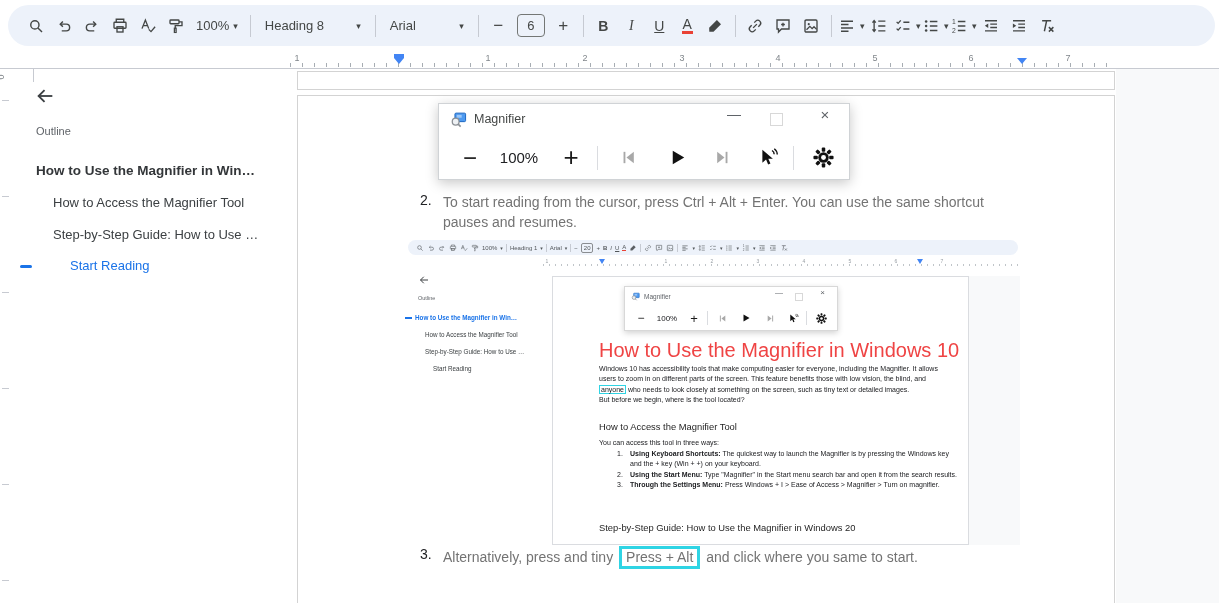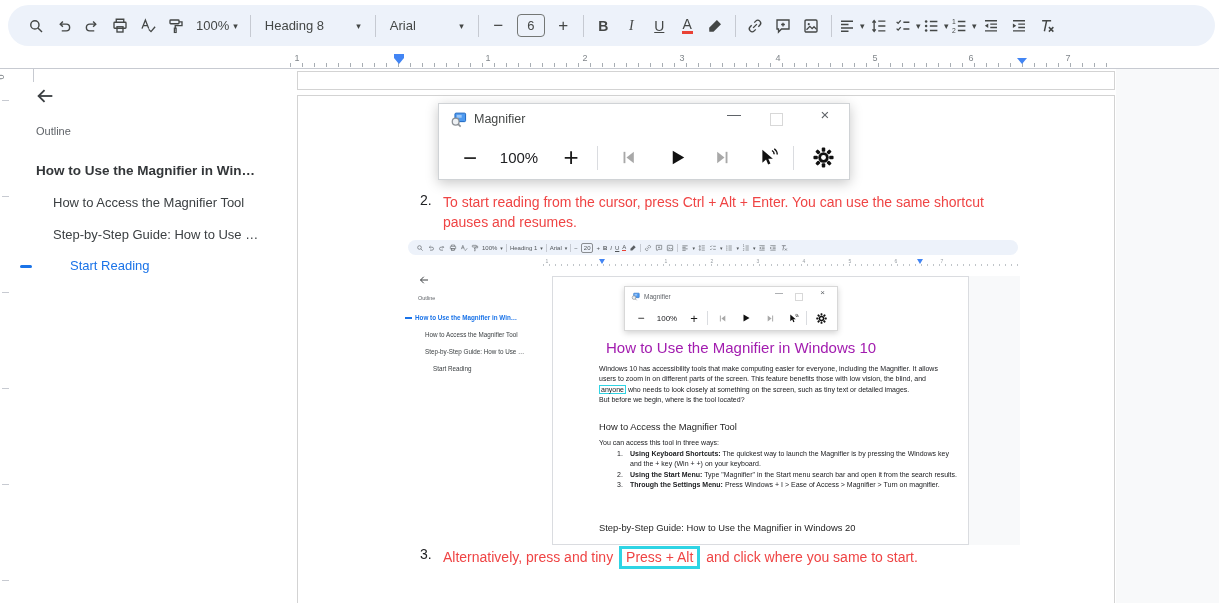--- a/index.html
+++ b/index.html
@@ -86,21 +86,21 @@
   .mw-next{left:266px;width:34px;color:#a8a8a8;}
   .mw-voice{left:310px;width:38px;color:#111;}
   .mw-gear{left:366px;width:36px;color:#111;}
   .mw-prev svg,.mw-next svg{width:17px;height:17px;}
   .mw-play svg{width:19px;height:19px;}
   .mw-voice svg{width:21px;height:21px;}
   .mw-gear svg{width:21px;height:21px;}
 
   
   .docnum{position:absolute;font-size:14px;color:#202124;}
-  .doctext{position:absolute;font-size:14px;color:#ef4444;line-height:20px;}
+  .doctext{position:absolute;font-size:14px;color:#737373;line-height:20px;}
   .hlbox{border:3px solid #2fd4e4;padding:0 4px;margin:0 2px;display:inline-block;line-height:17px;}
 
   
   .shot{position:absolute;left:403px;top:238px;width:617px;height:307px;overflow:hidden;background:#fff;cursor:pointer;}
   .sh-pill{position:absolute;left:5px;top:2px;width:610px;height:15px;background:#edf2fa;border-radius:8px;
            display:flex;align-items:center;gap:3px;padding:0 8px;box-sizing:border-box;}
   .sh-pill .t{font-size:6px;color:#52565a;white-space:nowrap;}
   .sh-pill .c6{font-size:5px;color:#52565a;}
   .sh-sep{width:1px;height:8px;background:#c6cad2;}
   .sh-sizebox{border:1px solid #8a8d91;border-radius:2px;font-size:6px;color:#52565a;padding:0 2px;line-height:8px;}
@@ -137,21 +137,21 @@
   .smw-prev{left:88px;width:18px;color:#a8a8a8;}
   .smw-play{left:112px;width:18px;color:#111;}
   .smw-next{left:136px;width:18px;color:#a8a8a8;}
   .smw-voice{left:158px;width:20px;color:#111;}
   .smw-gear{left:186px;width:20px;color:#111;}
   .smw-prev svg,.smw-next svg{width:9px;height:9px;}
   .smw-play svg{width:10px;height:10px;}
   .smw-voice svg{width:11px;height:11px;}
   .smw-gear svg{width:11px;height:11px;}
 
-  .sh-title{position:absolute;left:203px;top:101px;font-size:15px;color:#a21caf;white-space:nowrap;}
+  .sh-title{position:absolute;left:196px;top:101px;font-size:20px;color:#ef4444;white-space:nowrap;}
   .sh-para{position:absolute;left:196px;top:126px;width:354px;font-size:7px;line-height:10.3px;color:#202124;}
   .sh-hl{border:1px solid #2fd4e4;padding:0 1px;}
   .sh-h2{position:absolute;left:196px;top:183px;font-size:9.4px;color:#1f1f1f;white-space:nowrap;}
   .sh-intro{position:absolute;left:196px;top:201px;font-size:7px;color:#202124;}
   .sh-steps{position:absolute;left:214px;top:211px;width:340px;font-size:7px;line-height:10.3px;color:#202124;}
   .sh-step{display:flex;}
   .sh-step .n{width:13px;flex:0 0 auto;}
   .sh-h2b{position:absolute;left:196px;top:284px;font-size:9.4px;color:#1f1f1f;white-space:nowrap;}
 </style>
 </head>

